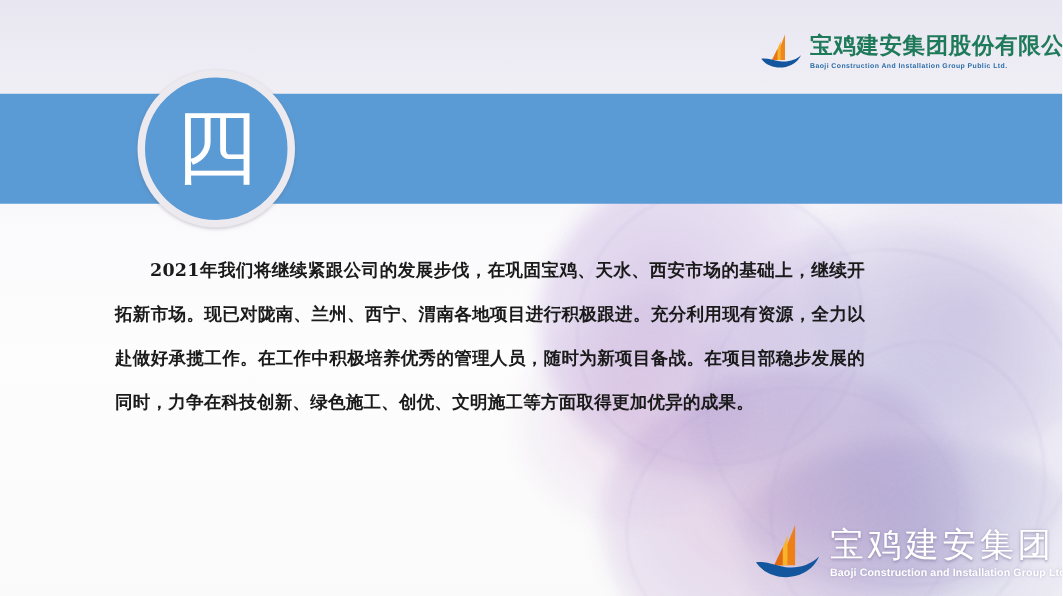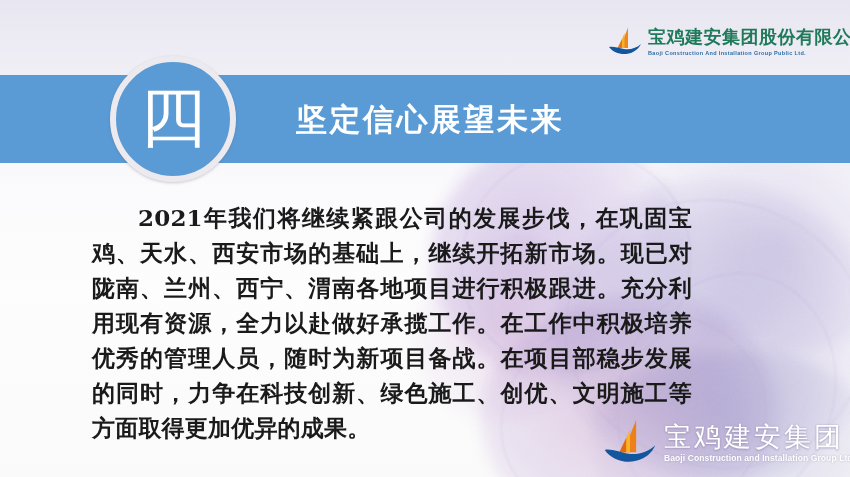--- a/index.html
+++ b/index.html
@@ -196,21 +196,21 @@
     white-space: nowrap;
   }
 
   
   .body-text {
     position: absolute;
     left: 92px;
     top: 200px;
     width: 600px;
     font-family: "DejaVu Serif", "Liberation Serif", serif;
-    font-size: 23px;
+    font-size: 14px;
     font-weight: 700;
     color: #1a1a1a;
     line-height: 35px;
     text-align: justify;
     text-justify: inter-ideograph;
     text-indent: 2em;
     letter-spacing: 0.2px;
   }
 
   
@@ -280,21 +280,20 @@
       <div class="logo-en">Baoji Construction And Installation Group Public Ltd.</div>
     </div>
   </div>
 
   <div class="banner"></div>
 
   <div class="badge">
     <span class="badge-num">四</span>
   </div>
 
-  <div class="banner-title">坚定信心展望未来</div>
 
   <div class="body-text">2021年我们将继续紧跟公司的发展步伐，在巩固宝鸡、天水、西安市场的基础上，继续开拓新市场。现已对陇南、兰州、西宁、渭南各地项目进行积极跟进。充分利用现有资源，全力以赴做好承揽工作。在工作中积极培养优秀的管理人员，随时为新项目备战。在项目部稳步发展的同时，力争在科技创新、绿色施工、创优、文明施工等方面取得更加优异的成果。</div>
 
   <div class="logo-bottom">
     <svg class="logo-mark-lg" viewBox="0 0 68 64">
       <path d="M42 2 L42 44 L25 44 Z" fill="#ef7f17"></path>
       <path d="M34 13 L34 44 L22 44 Z" fill="#f7b42b"></path>
       <path d="M29 25 L29 44 L20 44 Z" fill="#e3690f"></path>
       <path d="M1 41 C11 56 34 61 51 52 C59 48 64 42 67 35 C58 44 44 48 32 46 C20 44 9 39 1 41 Z" fill="#14569e"></path>
     </svg>

